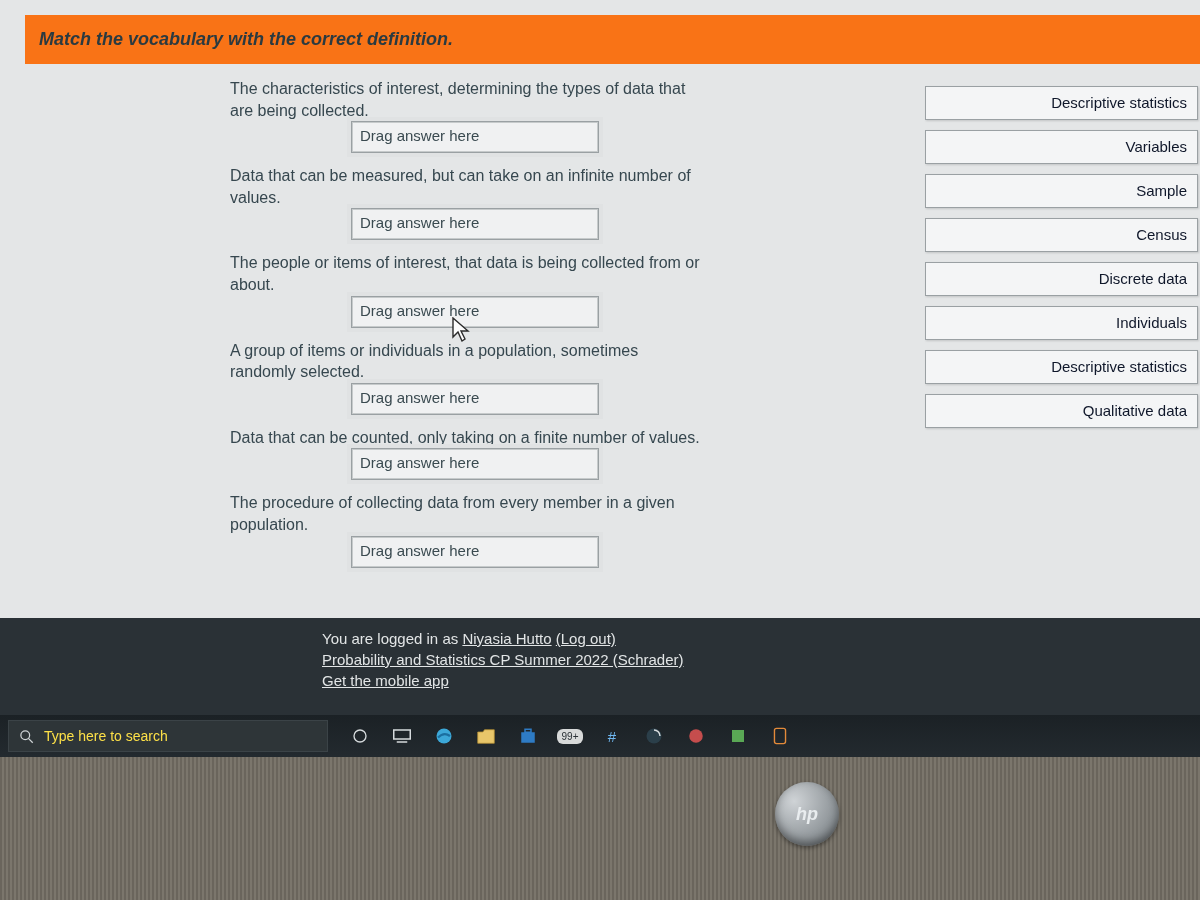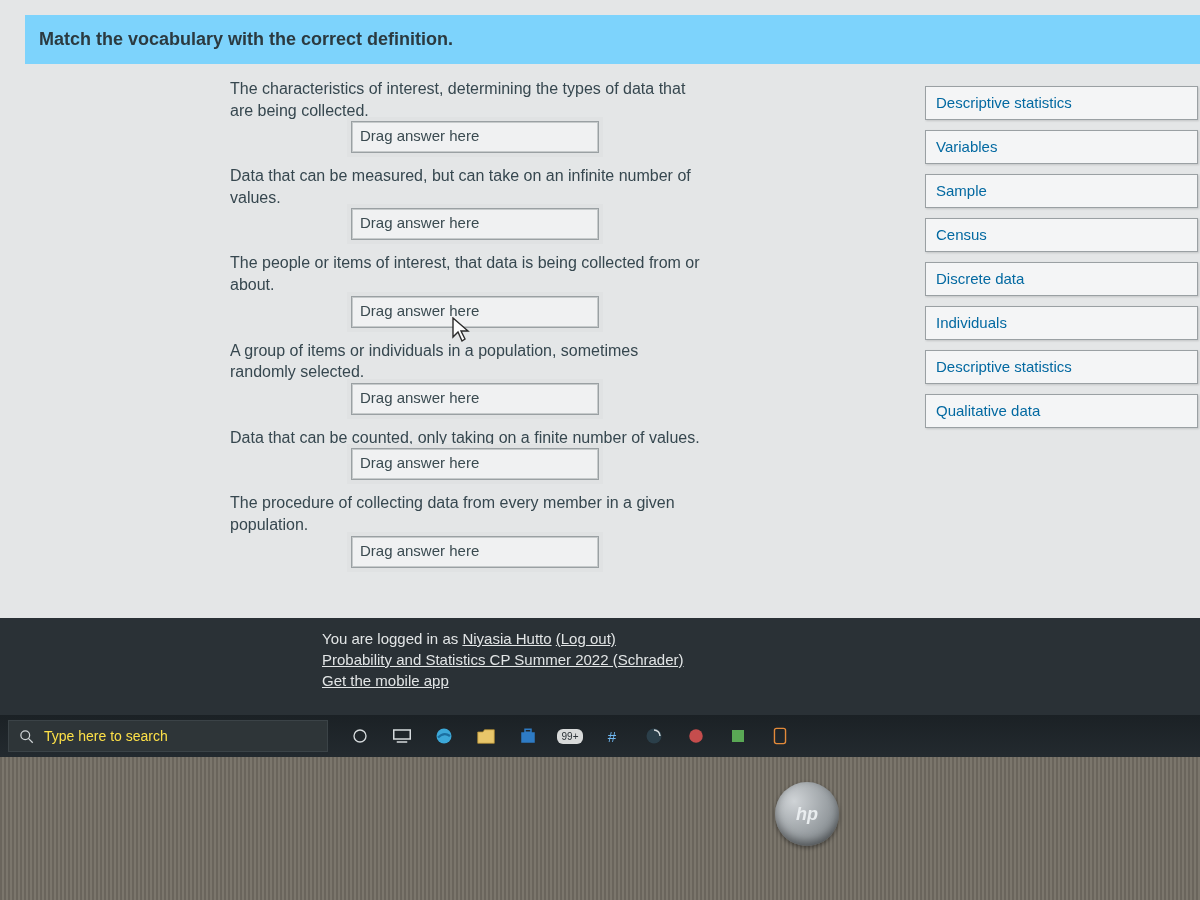--- a/index.html
+++ b/index.html
@@ -13,23 +13,24 @@
   }
   .app-area {
     width: 1200px;
     height: 715px;
     background: #e4e6e7;
     position: relative;
     overflow: hidden;
   }
   .question-block {
     margin: 15px 0 0 25px;
-    background: #7dd3fc;
+    background: #f97316;
     padding: 14px 12px 14px 14px;
     width: 1175px;
+    font-style: italic;
   }
   .question-title {
     font-size: 18px;
     font-weight: 600;
     color: #2b3a40;
   }
   .match-area {
     margin: 14px 0 0 25px;
     width: 1175px;
     position: relative;
@@ -65,26 +66,27 @@
     position: absolute;
     left: 900px;
     top: 8px;
     width: 275px;
   }
   .answer-chip {
     height: 34px;
     border: 1px solid #9aa0a3;
     background: #f4f5f6;
     font-size: 15px;
-    color: #0369a1;
+    color: #0f172a;
     padding: 7px 10px;
     margin-bottom: 10px;
     box-shadow: 1px 1px 2px rgba(0,0,0,0.15);
     cursor: grab;
     width: 273px;
+    text-align: right;
   }
   .check-btn-wrap {
     margin: 90px 0 0 85px;
   }
   .check-btn {
     background: #d8dbdc;
     border: 1px solid #b7bbbd;
     padding: 2px 16px;
     font-size: 15px;
     color: #2f3e45;

